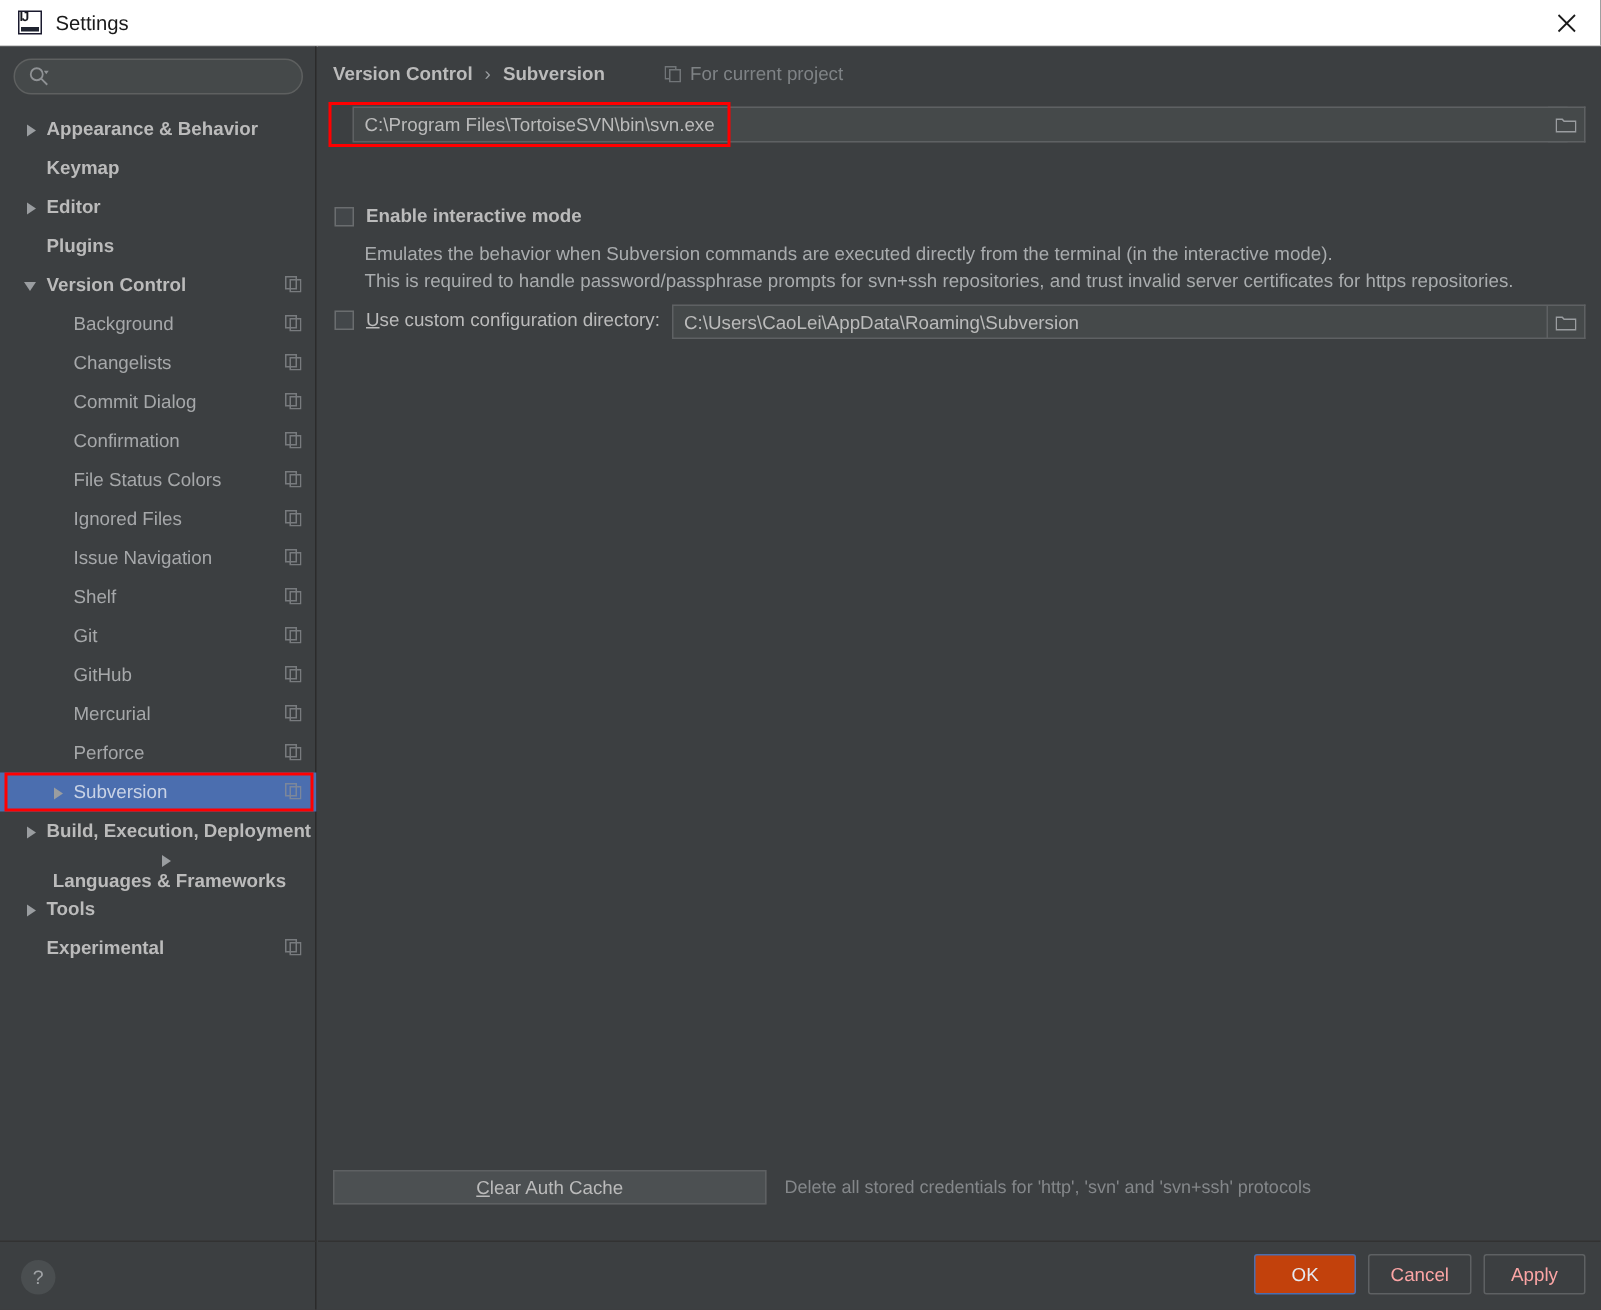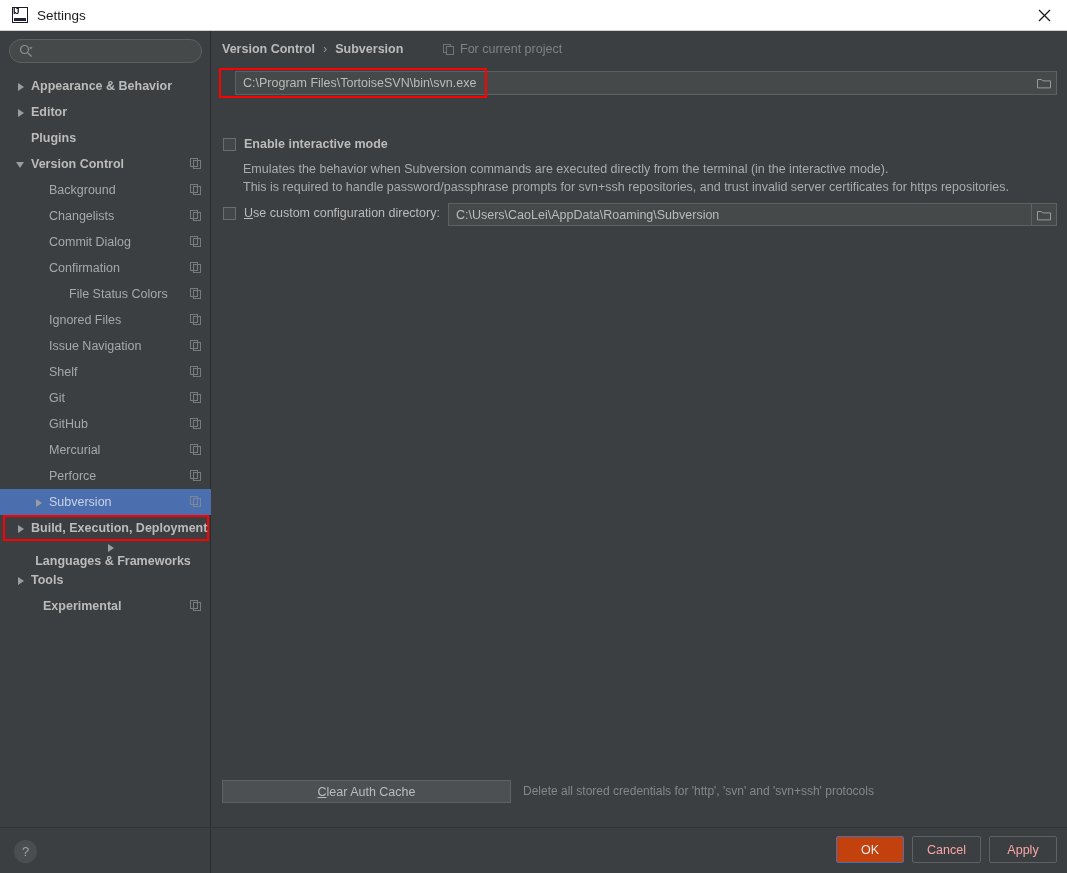--- a/index.html
+++ b/index.html
@@ -368,20 +368,24 @@
         </svg>
       </span>
     </div>
 
     <div id="tree">
         <div class="tree-row top" style="padding-left: 15px;">
           <span class="arrow collapsed"></span>
           <span class="label">Appearance &amp; Behavior</span>
         </div>
         <div class="tree-row top" style="padding-left: 15px;">
+          <span class="arrow"></span>
+          <span class="label">Keymap</span>
+        </div>
+        <div class="tree-row top" style="padding-left: 15px;">
           <span class="arrow collapsed"></span>
           <span class="label">Editor</span>
         </div>
         <div class="tree-row top" style="padding-left: 15px;">
           <span class="arrow"></span>
           <span class="label">Plugins</span>
         </div>
         <div class="tree-row top" style="padding-left: 15px;">
           <span class="arrow expanded"></span>
           <span class="label">Version Control</span>
@@ -425,21 +429,21 @@
         <div class="tree-row child" style="padding-left: 33px;">
           <span class="arrow"></span>
           <span class="label">Confirmation</span>
           <span class="copy-icon">
             <svg width="11" height="11" viewBox="0 0 11 11">
               <rect x="0.5" y="0.5" width="7" height="8" fill="none" stroke="#8d9093" stroke-width="1"></rect>
               <rect x="3.5" y="2.5" width="7" height="8" fill="none" stroke="#8d9093" stroke-width="1"></rect>
             </svg>
           </span>
         </div>
-        <div class="tree-row child" style="padding-left: 33px; margin-left: 20px;">
+        <div class="tree-row child" style="padding-left: 33px;">
           <span class="arrow"></span>
           <span class="label">File Status Colors</span>
           <span class="copy-icon">
             <svg width="11" height="11" viewBox="0 0 11 11">
               <rect x="0.5" y="0.5" width="7" height="8" fill="none" stroke="#8d9093" stroke-width="1"></rect>
               <rect x="3.5" y="2.5" width="7" height="8" fill="none" stroke="#8d9093" stroke-width="1"></rect>
             </svg>
           </span>
         </div>
         <div class="tree-row child" style="padding-left: 33px;">
@@ -528,21 +532,21 @@
           <span class="label">Build, Execution, Deployment</span>
         </div>
         <div class="tree-row top" style="padding-left: 15px; flex-direction: column;">
           <span class="arrow collapsed"></span>
           <span class="label">Languages &amp; Frameworks</span>
         </div>
         <div class="tree-row top" style="padding-left: 15px;">
           <span class="arrow collapsed"></span>
           <span class="label">Tools</span>
         </div>
-        <div class="tree-row top" style="padding-left: 15px; gap: 12px;">
+        <div class="tree-row top" style="padding-left: 15px;">
           <span class="arrow"></span>
           <span class="label">Experimental</span>
           <span class="copy-icon">
             <svg width="11" height="11" viewBox="0 0 11 11">
               <rect x="0.5" y="0.5" width="7" height="8" fill="none" stroke="#8d9093" stroke-width="1"></rect>
               <rect x="3.5" y="2.5" width="7" height="8" fill="none" stroke="#8d9093" stroke-width="1"></rect>
             </svg>
           </span>
         </div>
       </div>

